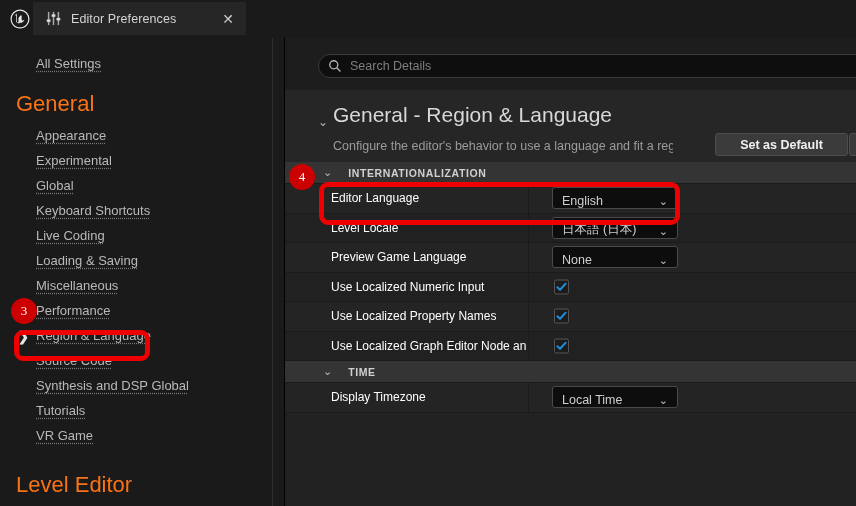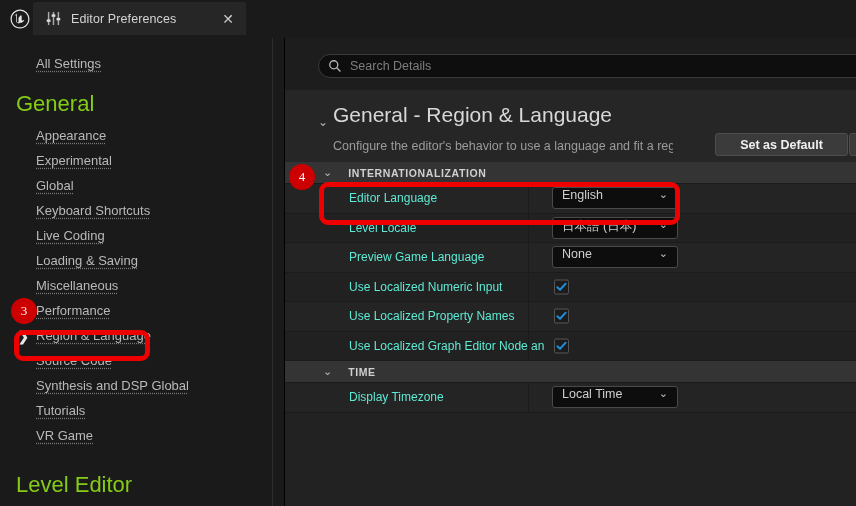--- a/index.html
+++ b/index.html
@@ -45,21 +45,21 @@
     position: absolute; left: 0; top: 38px; width: 248px; height: 468px;
     background: #1a1a1a; overflow: hidden;
   }
   .side-item {
     position: absolute; left: 36px; color: #b9b9b9; font-size: 13px;
     white-space: nowrap; cursor: pointer;
     text-decoration: underline; text-decoration-style: dotted;
     text-decoration-color: #7a7a7a; text-underline-offset: 3px;
   }
   .side-group {
-    position: absolute; left: 16px; color: #84cc16; font-size: 22px;
+    position: absolute; left: 16px; color: #f97316; font-size: 22px;
     white-space: nowrap; font-weight: 400;
   }
   .side-arrow {
     position: absolute; left: 18px; color: #e6e6e6; font-size: 13px;
     font-weight: bold;
   }
   .sidebar-divider {
     position: absolute; left: 272px; top: 38px; width: 1px; height: 468px;
     background: #2e2e2e;
   }
@@ -128,33 +128,33 @@
     margin-left: 16px; color: #d0d0d0; font-size: 10.5px;
     font-weight: bold; letter-spacing: .6px;
   }
   .prow {
     position: relative; height: 29.5px; background: #242424;
     border-bottom: 1px solid #1b1b1b;
     display: flex; align-items: center;
   }
   .prow.alt { background: #212121; }
   .prow-label {
-    margin-left: 64px; color: #5eead4; font-size: 12px;
+    margin-left: 46px; color: #ffffff; font-size: 12px;
     white-space: nowrap; overflow: hidden;
     width: 196px;
   }
   .prow-sep {
     position: absolute; left: 243px; top: 0; width: 1px; height: 100%;
     background: #1b1b1b;
   }
   .dropdown {
     position: absolute; left: 267px; top: 50%; transform: translateY(-50%);
     width: 126px; height: 22px;
     background: #0d0d0d; border: 1px solid #4a4a4a; border-radius: 3px;
-    display: flex; align-items: flex-start; cursor: pointer;
+    display: flex; align-items: flex-end; cursor: pointer;
   }
   .dropdown .dd-text {
     margin-left: 9px; color: #cfcfcf; font-size: 12.5px; white-space: nowrap;
   }
   .dropdown .dd-caret {
     position: absolute; right: 9px; color: #c2c2c2; font-size: 11px;
   }
   .checkbox {
     position: absolute; left: 269px; top: 50%; transform: translateY(-50%);
     width: 15px; height: 15px; background: #1c1c1c;

